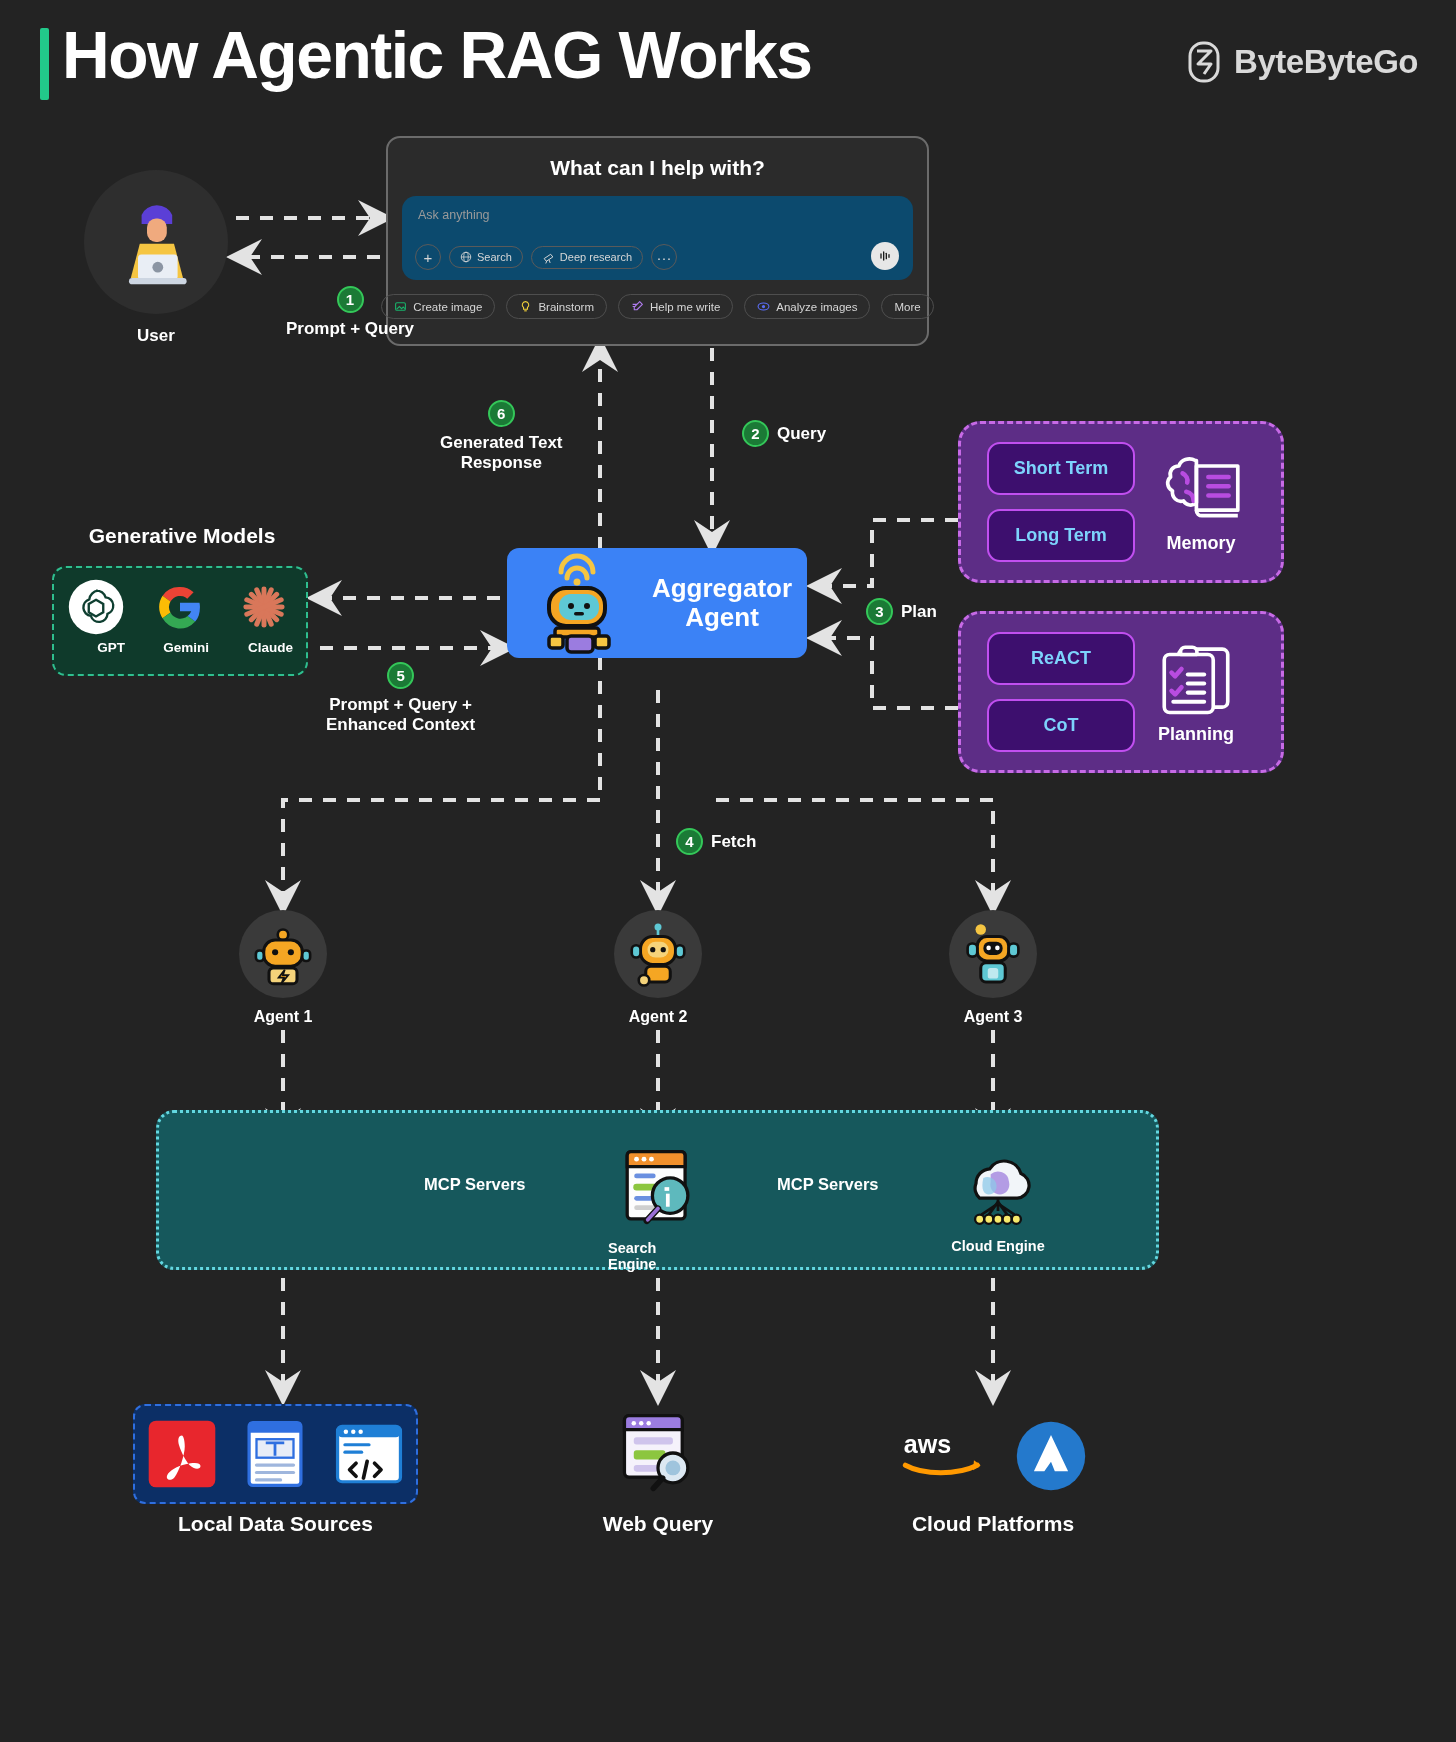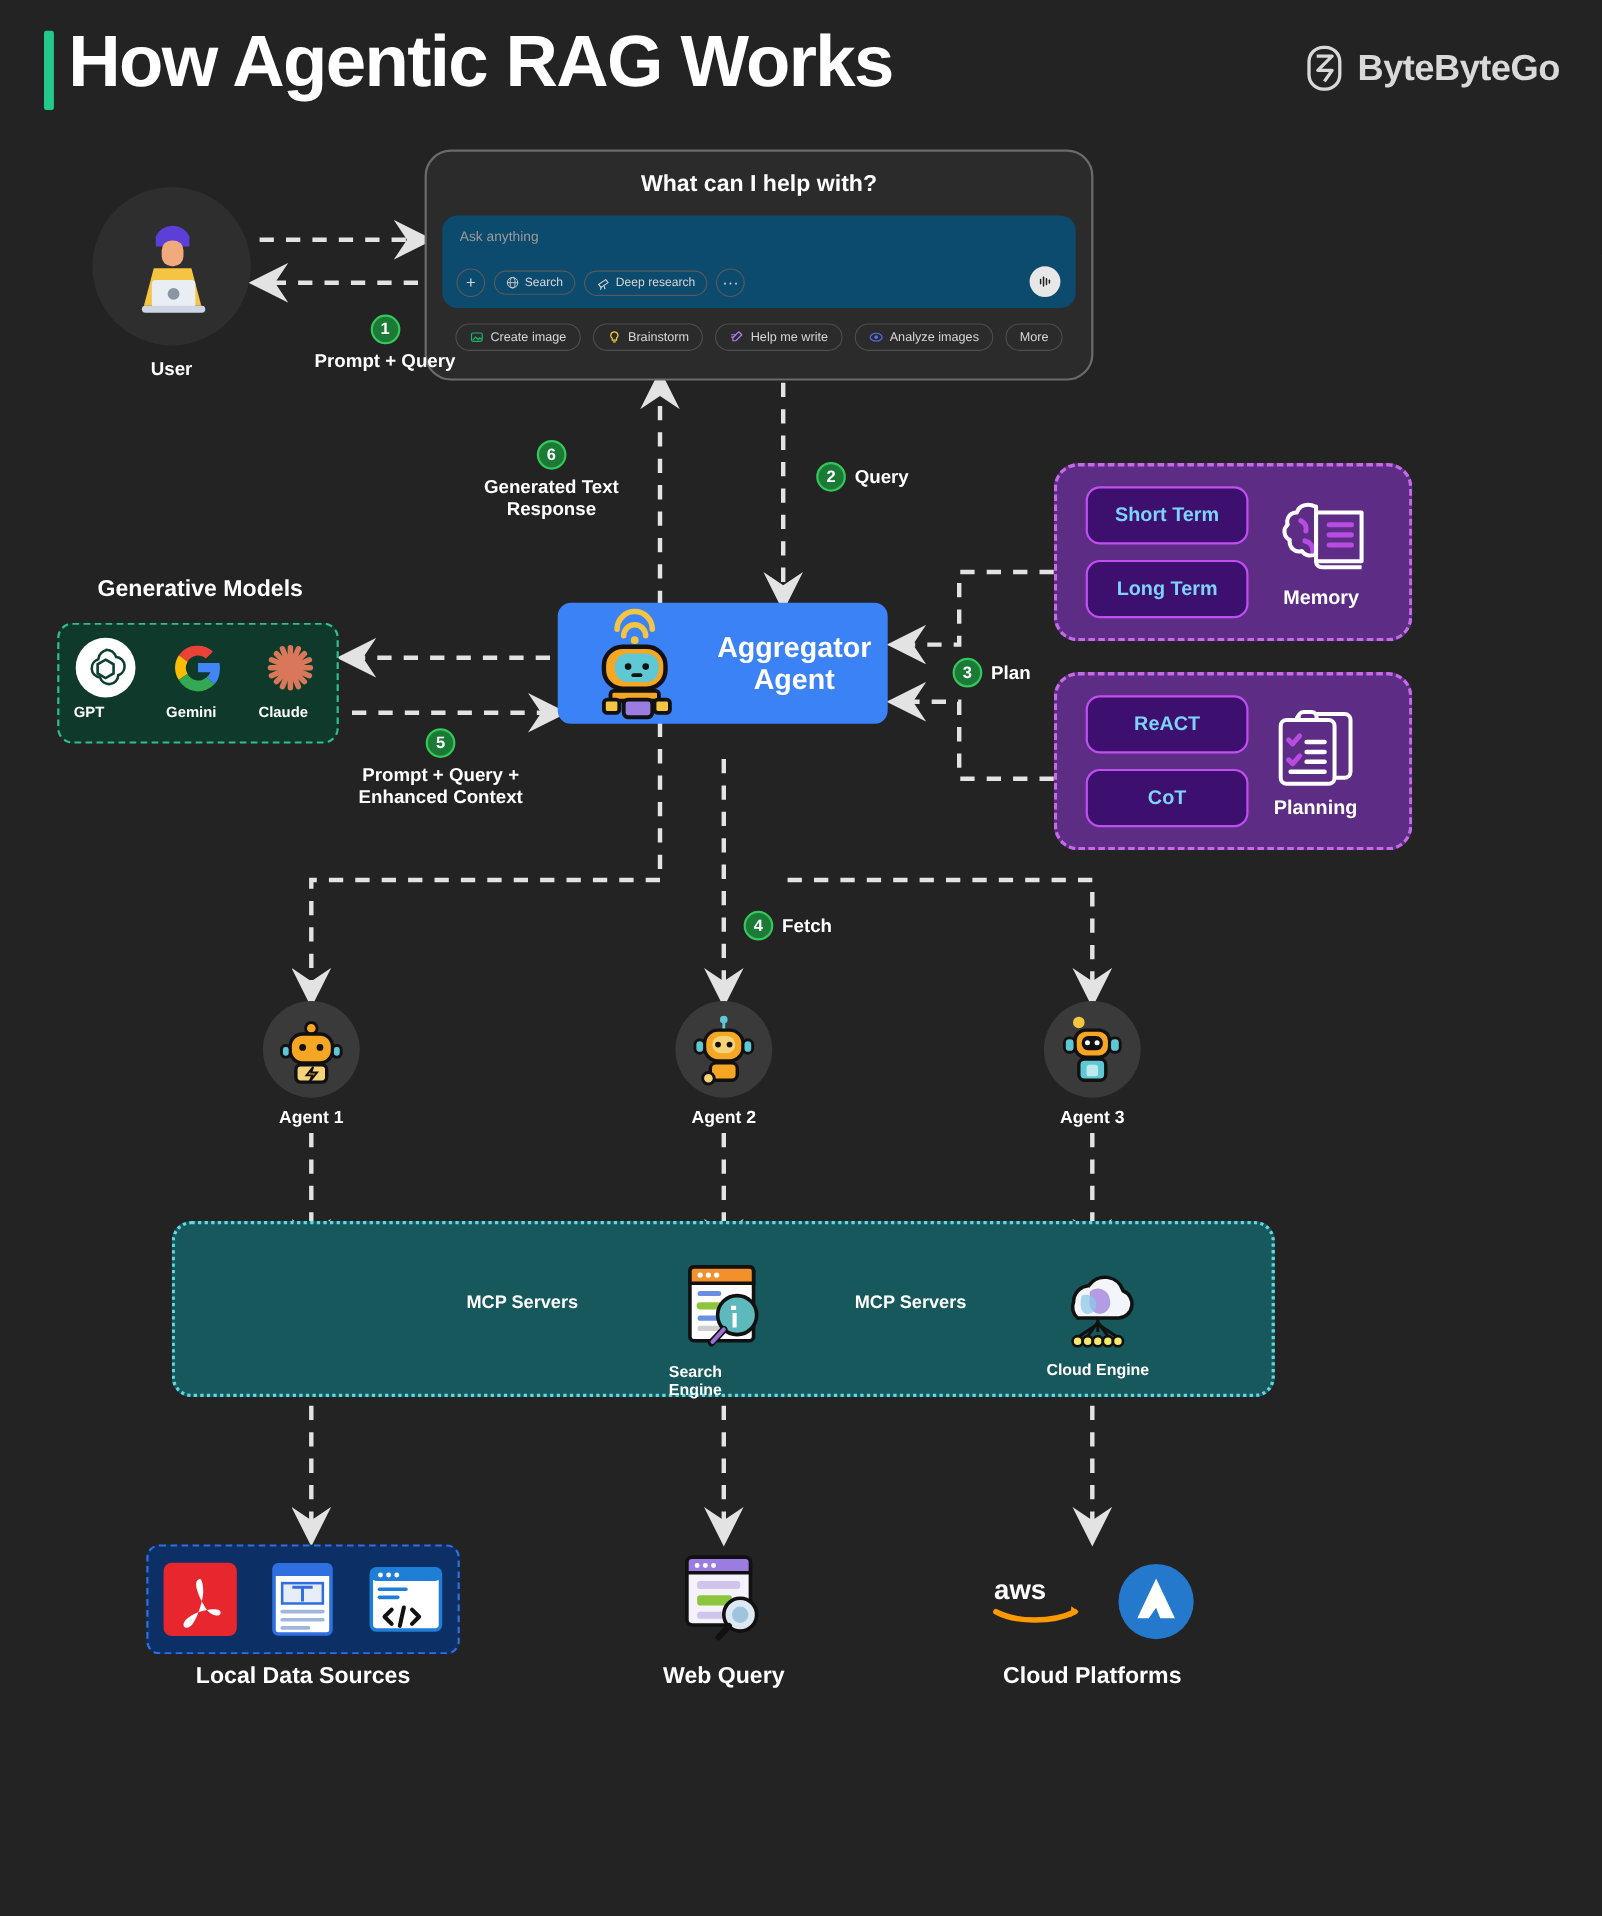--- a/index.html
+++ b/index.html
@@ -17,22 +17,22 @@
   .hdr-title {
     position:absolute; left:62px; top:22px;
     font-size:66px; font-weight:700; color:#ffffff; letter-spacing:-1.5px;
     line-height:1;
   }
   .brand { position:absolute; right:38px; top:40px; display:flex; align-items:center; gap:10px; }
   .brand-name { font-size:33px; font-weight:700; color:#d9d9d9; letter-spacing:-0.5px;}
 
   
   .chat-panel {
-    position:absolute; left:386px; top:136px; width:608px; height:210px;
-    background:#2b2b2b; border:2px solid #6b6b6b; border-radius:24px;
+    position:absolute; left:386px; top:136px; width:543px; height:210px;
+    background:#2b2b2b; border:2px solid #6b6b6b; border-radius:14px;
   }
   .chat-title { text-align:center; color:#fff; font-size:21px; font-weight:700; margin-top:18px; }
   .chat-box {
     margin:16px 14px 0 14px; height:84px; background:#0c4a6e; border-radius:14px;
     position:relative;
   }
   .chat-placeholder { position:absolute; left:16px; top:12px; color:#9a9a9a; font-size:12.5px;}
   .chat-tools { position:absolute; left:13px; bottom:10px; display:flex; gap:8px; align-items:center;}
   .pill {
     border:1px solid #5a5a5a; border-radius:999px; color:#d6d6d6; font-size:11px;
@@ -82,21 +82,21 @@
   .icon-cap { color:#fff; font-size:18px; font-weight:700; }
 
   
   .gm-title { position:absolute; left:52px; top:524px; width:260px; text-align:center;
               color:#fff; font-size:21px; font-weight:700; }
   .gm-box {
     position:absolute; left:52px; top:566px; width:256px; height:110px;
     background:#0f3a2b; border:2.5px dashed #2fbf8f; border-radius:14px;
     display:flex; justify-content:space-around; align-items:flex-start; padding-top:10px;
   }
-  .gm-item { display:flex; flex-direction:column; align-items:flex-start; gap:4px; }
+  .gm-item { display:flex; flex-direction:column; align-items:flex-end; gap:4px; }
   .gm-cap { color:#fff; font-size:13.5px; font-weight:600; }
 
   
   .agg {
     position:absolute; left:507px; top:548px; width:300px; height:110px;
     background:#3b82f6; border-radius:12px; display:flex; align-items:center; gap:12px; padding-left:22px;
   }
   .agg-text { color:#fff; font-size:26px; font-weight:700; line-height:1.12; text-align:center; flex:1;}
 
   

